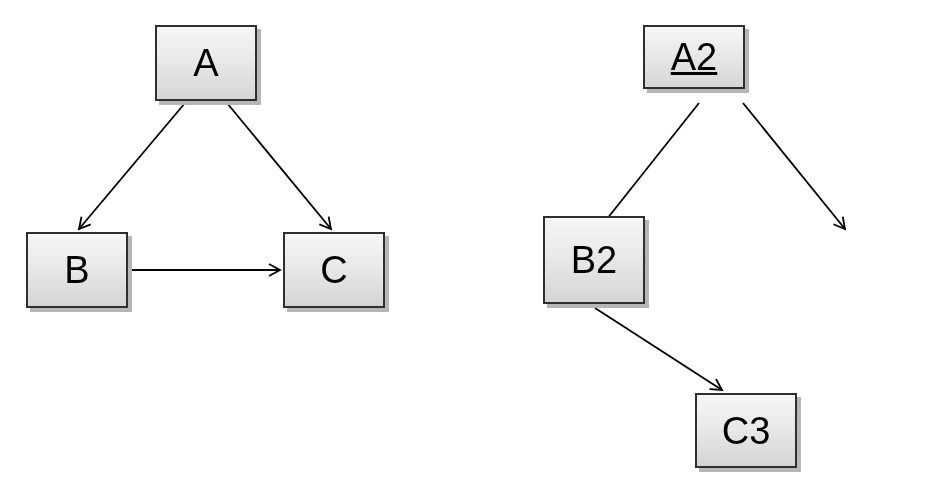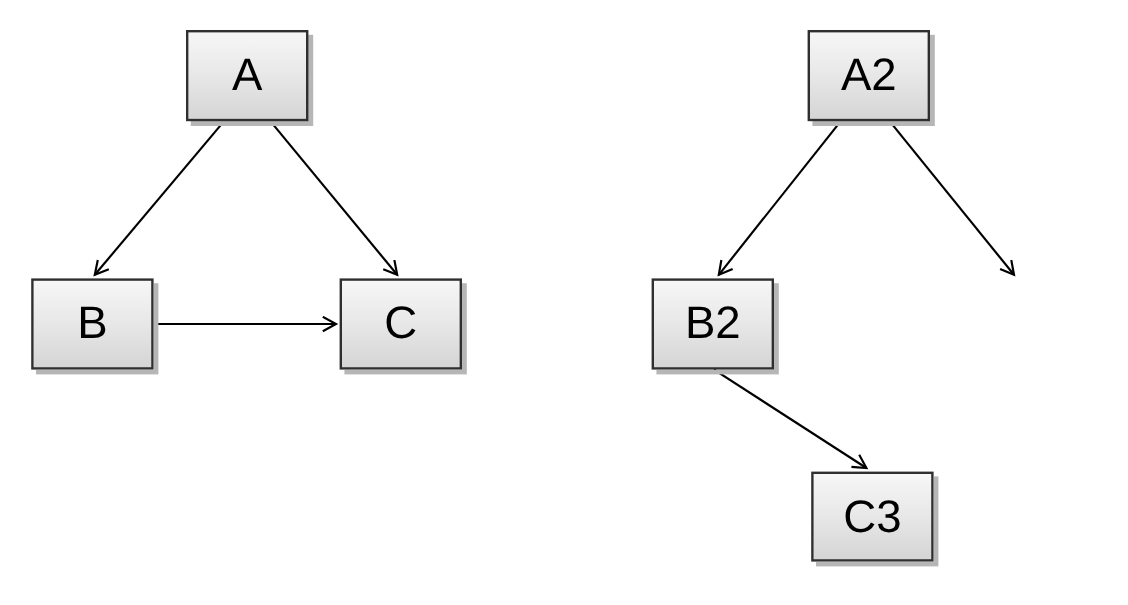--- a/index.html
+++ b/index.html
@@ -63,22 +63,22 @@
 
 <div class="node" style="left: 155px; top: 25px; width: 102px; height: 76px;">
       <span>A</span>
     </div>
     <div class="node" style="left: 26px; top: 232px; width: 102px; height: 76px;">
       <span>B</span>
     </div>
     <div class="node" style="left: 283px; top: 232px; width: 102px; height: 76px;">
       <span>C</span>
     </div>
-    <div class="node" style="left: 673px; top: 25px; width: 102px; height: 76px;">
+    <div class="node" style="left: 643px; top: 25px; width: 102px; height: 64px; text-decoration: underline;">
       <span>A2</span>
     </div>
-    <div class="node" style="left: 543px; top: 232px; width: 102px; height: 76px; text-align: center;">
+    <div class="node" style="left: 543px; top: 216px; width: 102px; height: 88px; text-align: center;">
       <span>B2</span>
     </div>
-    <div class="node" style="left: 676px; top: 393px; width: 102px; height: 75px;">
+    <div class="node" style="left: 695px; top: 393px; width: 102px; height: 75px;">
       <span>C3</span>
     </div>
   </div>
 
 </body></html>

